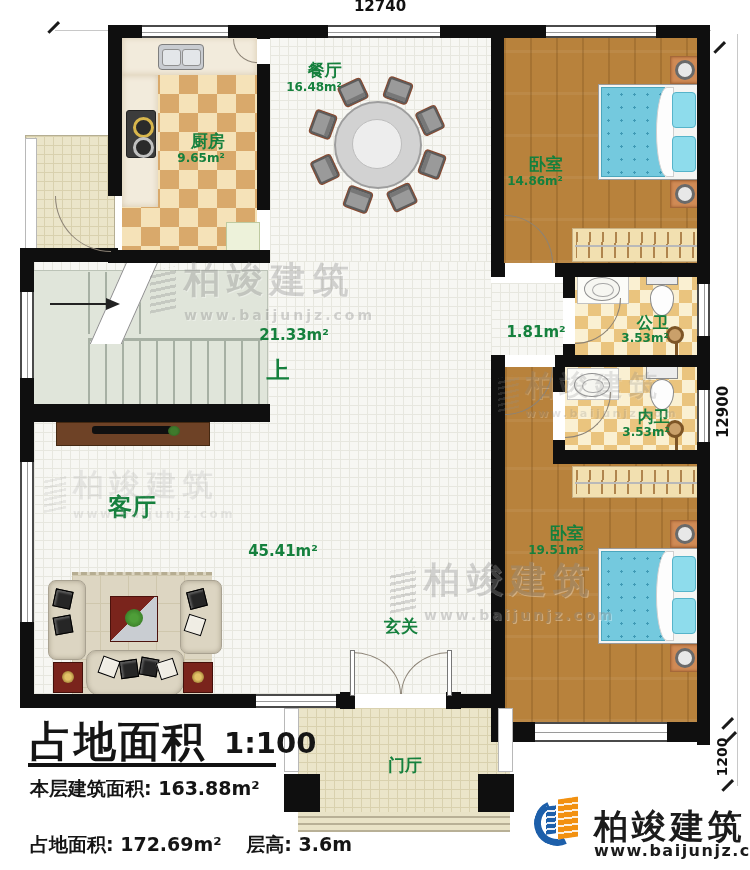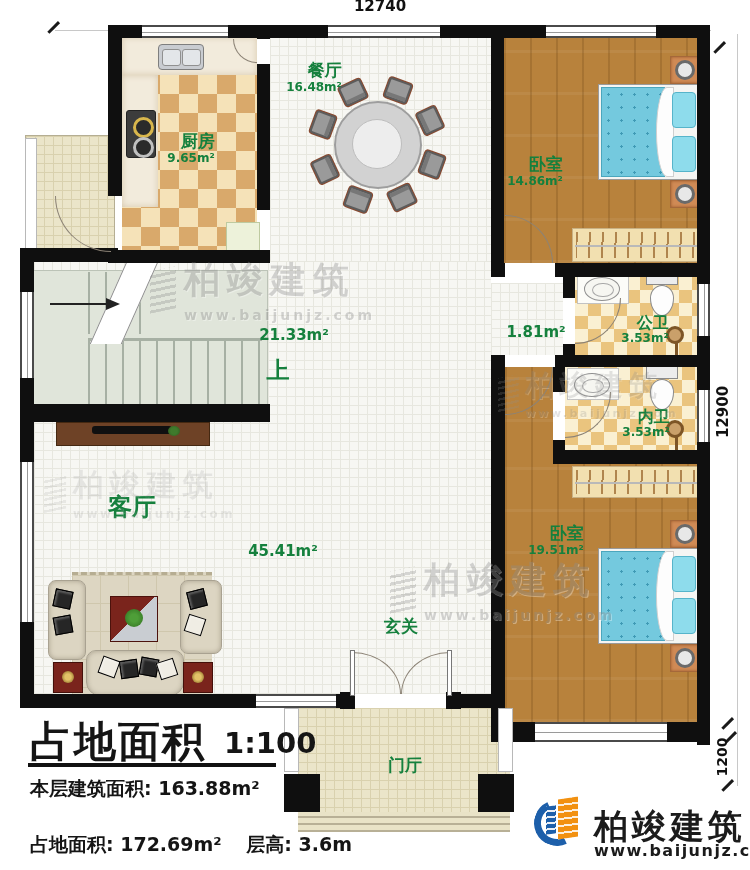--- a/index.html
+++ b/index.html
@@ -224,21 +224,21 @@
   <div class="fstrip" style="left:284px;top:708px;width:15px;height:64px;"></div>
   <div class="fstrip" style="left:498px;top:708px;width:15px;height:64px;"></div>
   <div class="abs" style="left:298px;top:812px;width:212px;height:20px;background:repeating-linear-gradient(0deg,#b8b096 0 1.5px,#e9e3c7 1.5px 7px);"></div>
   <div class="wall" style="left:284px;top:774px;width:36px;height:38px;"></div>
   <div class="wall" style="left:478px;top:774px;width:36px;height:38px;"></div>
 
   <div class="rl" style="left:314px;top:78px;">
     <span class="nm">餐厅</span>
     <span class="ar">16.48m²</span>
   </div>
-  <div class="rl" style="left:191px;top:149px;">
+  <div class="rl" style="left:201px;top:149px;">
     <span class="nm">厨房</span>
     <span class="ar">9.65m²</span>
   </div>
   <div class="rl" style="left:535px;top:172px;">
     <span class="nm">卧室</span>
     <span class="ar">14.86m²</span>
   </div>
   <div class="rl" style="left:294px;top:336px;">
     <span class="ar" style="font-size:15px;">21.33m²</span>
   </div>

